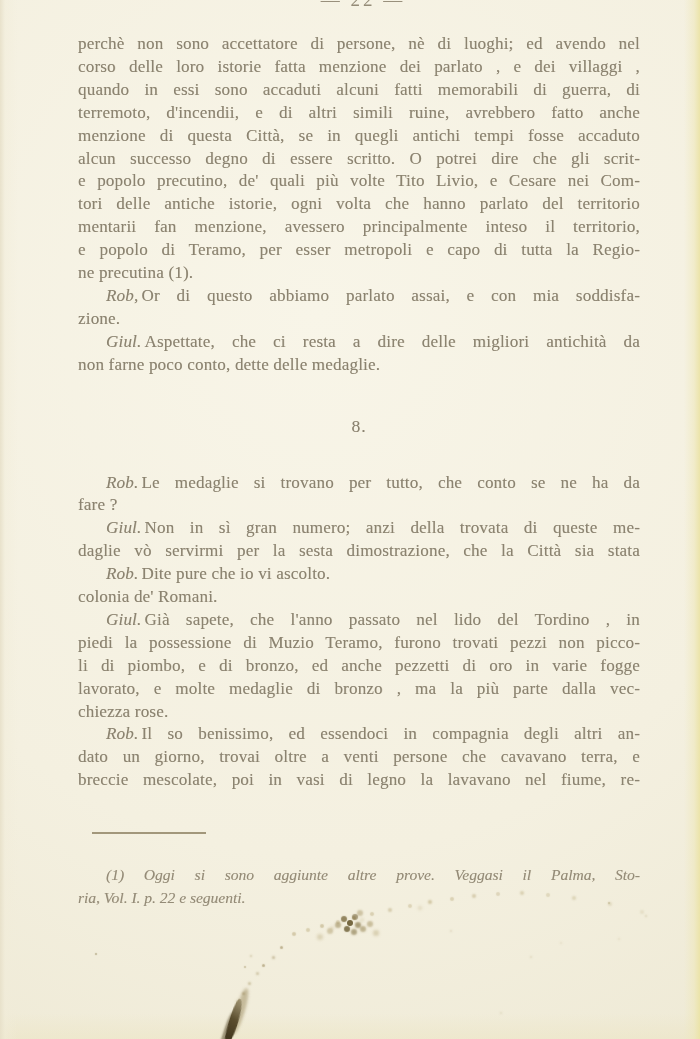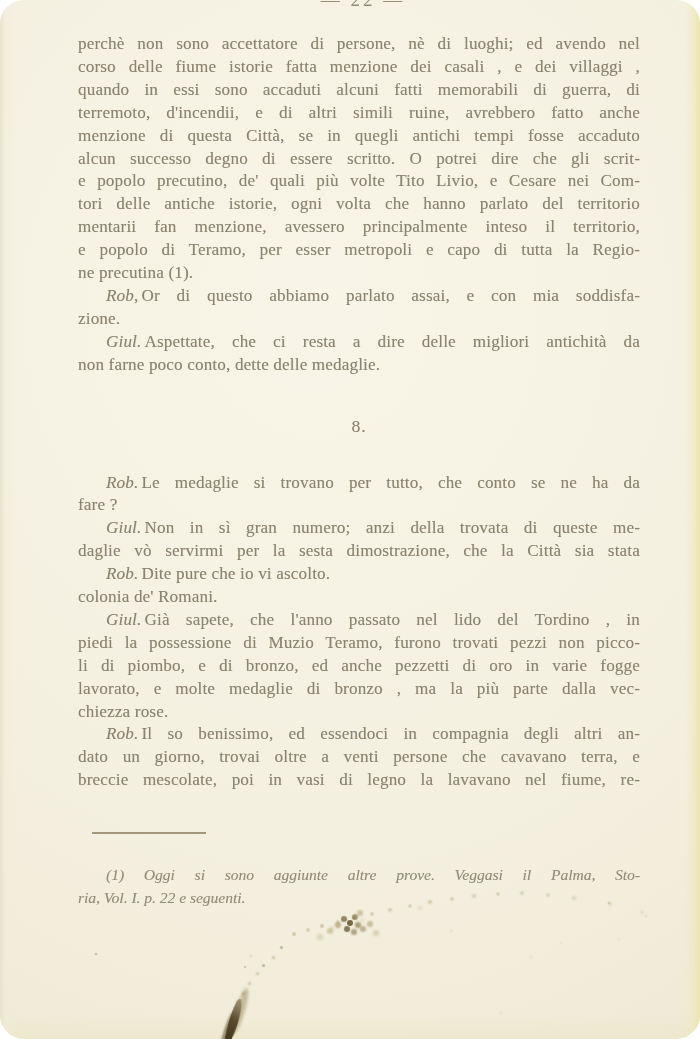--- a/index.html
+++ b/index.html
@@ -8,21 +8,20 @@
     font-family:"Liberation Serif","DejaVu Serif",serif;
   }
   .page {
     position:absolute; inset:0;
     background:
       linear-gradient(90deg, rgba(231,224,201,.9) 0px, rgba(241,236,217,.45) 5px, rgba(241,236,217,0) 18px),
       linear-gradient(270deg, rgba(235,227,166,.95) 0px, rgba(238,231,184,.55) 6px, rgba(238,231,184,0) 16px),
       linear-gradient(0deg, rgba(236,229,196,.55) 0px, rgba(236,229,196,0) 26px),
       radial-gradient(ellipse 130% 95% at 45% 30%, #f8f5e8 0%, #f4f0e0 55%, #ece7d1 100%);
     color:#8b8370;
-    border-radius:24px;
   }
   .page-header {
     position:absolute; top:-11px; left:0; right:0;
     text-align:center; padding-left:26px;
     font-size:19px; letter-spacing:3px; color:#958c78;
   }
   .text-body {
     position:absolute; left:78px; top:33px; width:562px;
     font-size:17px; line-height:22.9px; letter-spacing:.2px;
     text-shadow:.3px .3px .5px rgba(125,115,92,.35);
@@ -82,21 +81,21 @@
       618px 938px 2px rgba(175,158,105,.25), 500px 1012px 2px rgba(175,158,105,.3),
       250px 955px 2px rgba(150,132,80,.45), 244px 966px 1px rgba(150,132,80,.5); }
 </style>
 </head>
 <body>
 
 <div class="page">
   <div class="page-header">— 22 —</div>
   <div class="text-body">
       <div class="line">perchè non sono accettatore di persone, nè di luoghi; ed avendo nel</div>
-      <div class="line">corso delle fiume istorie fatta menzione dei casali , e dei villaggi ,</div>
+      <div class="line">corso delle loro istorie fatta menzione dei parlato , e dei villaggi ,</div>
       <div class="line">quando in essi sono accaduti alcuni fatti memorabili di guerra, di</div>
       <div class="line">terremoto, d'incendii, e di altri simili ruine, avrebbero fatto anche</div>
       <div class="line">menzione di questa Città, se in quegli antichi tempi fosse accaduto</div>
       <div class="line">alcun successo degno di essere scritto. O potrei dire che gli scrit-</div>
       <div class="line">e popolo precutino, de' quali più volte Tito Livio, e Cesare nei Com-</div>
       <div class="line">tori delle antiche istorie, ogni volta che hanno parlato del territorio</div>
       <div class="line">mentarii fan menzione, avessero principalmente inteso il territorio,</div>
       <div class="line">e popolo di Teramo, per esser metropoli e capo di tutta la Regio-</div>
       <div class="line last">ne precutina (1).</div>
       <div class="line indent"><span class="speaker">Rob,</span>Or di questo abbiamo parlato assai, e con mia soddisfa-</div>

